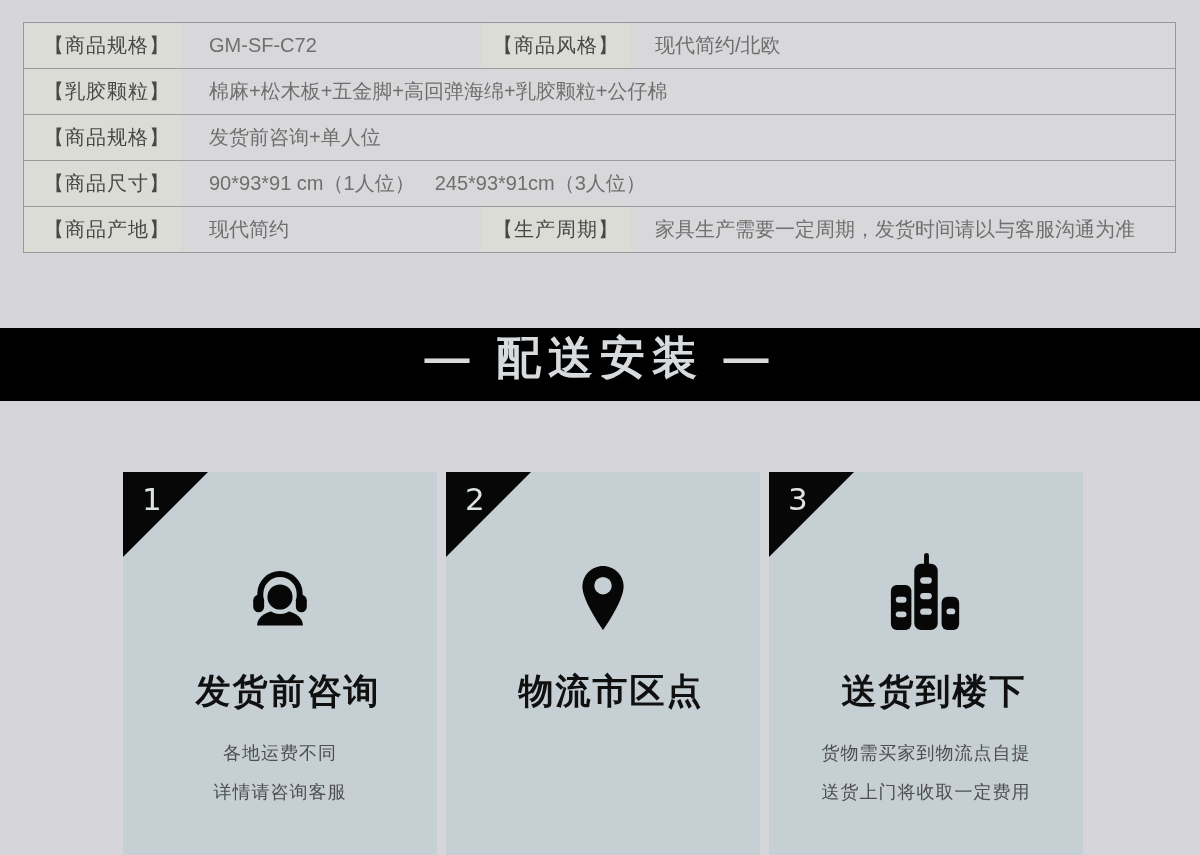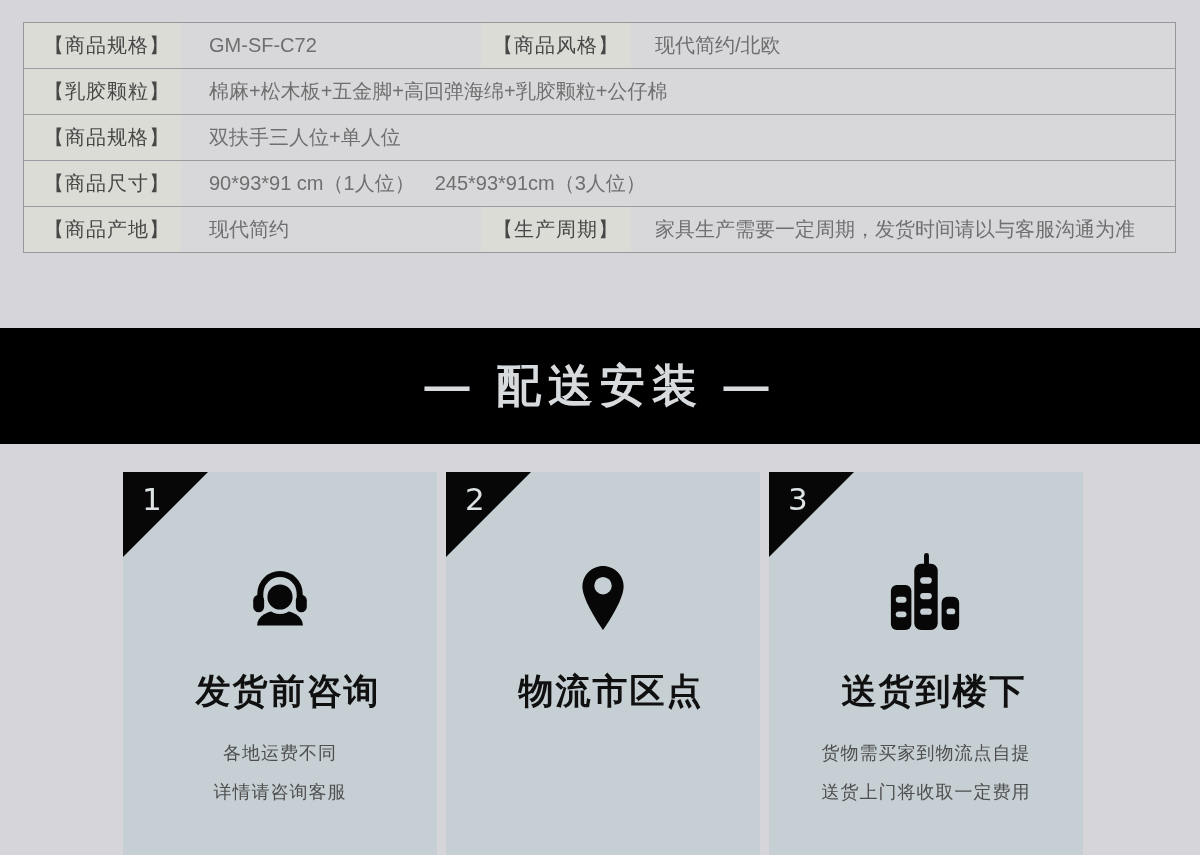--- a/index.html
+++ b/index.html
@@ -26,22 +26,22 @@
   .tlabel.second{width:150px;flex:0 0 150px;padding-left:12px;}
   .tvalue{
     color:#6f6f6f;display:flex;align-items:center;
     padding-left:28px;box-sizing:border-box;
   }
   .tvalue.v1{width:300px;flex:0 0 300px;}
   .tvalue.vfull,.tvalue.v2{flex:1 1 auto;}
   .tvalue.v2{padding-left:24px;}
   
   .banner{
-    position:absolute;left:0;top:328px;width:1200px;height:116px;
-    background:#000000;display:flex;align-items:center;justify-content:center;
+    position:absolute;left:0;top:328px;width:1200px;height:73px;
+    background:#000000;display:flex;align-items:flex-start;justify-content:center;
   }
   .banner-title{
     color:#d7dbde;font-size:45px;font-weight:600;letter-spacing:7px;
   }
   
   .cards{
     position:absolute;left:123px;top:472px;width:960px;height:383px;
     display:flex;gap:9px;
   }
   .card{
@@ -82,21 +82,21 @@
     <div class="tvalue v2">现代简约/北欧</div>
   </div>
 
   <div class="trow">
     <div class="tlabel">【乳胶颗粒】</div>
     <div class="tvalue vfull">棉麻+松木板+五金脚+高回弹海绵+乳胶颗粒+公仔棉</div>
   </div>
 
   <div class="trow">
     <div class="tlabel">【商品规格】</div>
-    <div class="tvalue vfull">双扶手三人位+单人位</div>
+    <div class="tvalue vfull">发货前咨询+单人位</div>
   </div>
 
   <div class="trow">
     <div class="tlabel">【商品尺寸】</div>
     <div class="tvalue vfull">90*93*91 cm（1人位）　245*93*91cm（3人位）</div>
   </div>
 
   <div class="trow">
     <div class="tlabel">【商品产地】</div>
     <div class="tvalue v1">现代简约</div>

